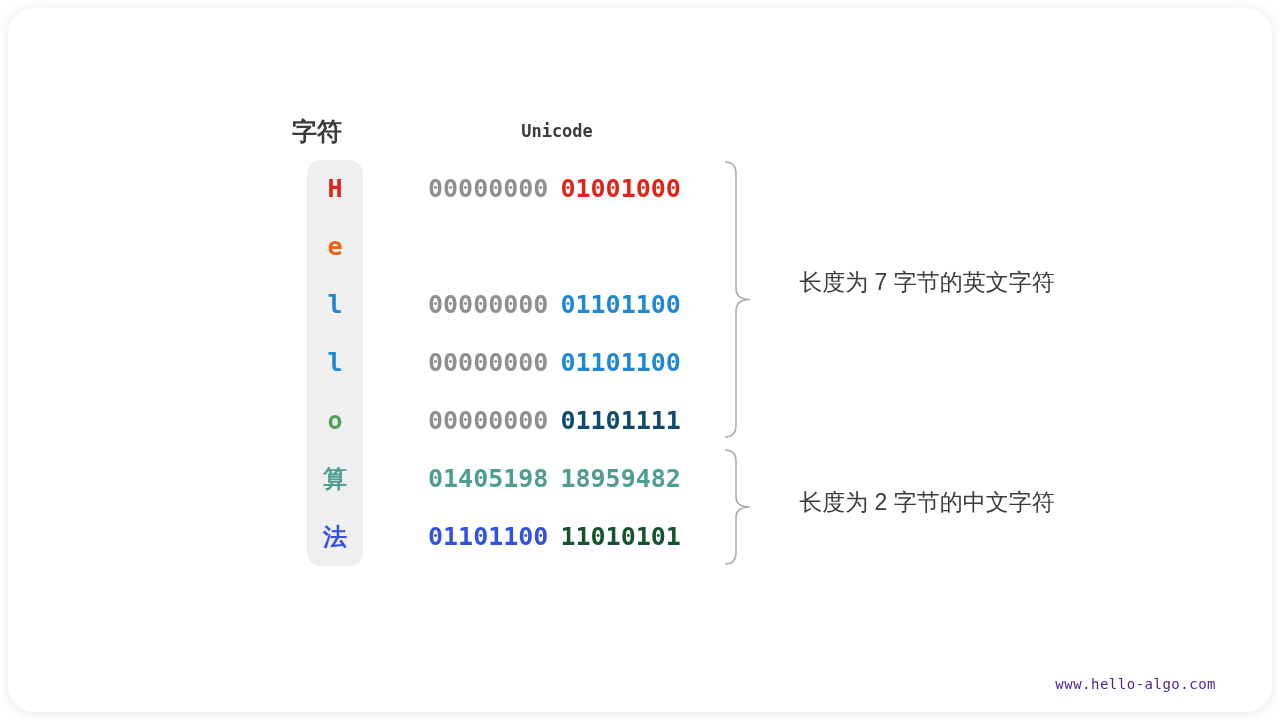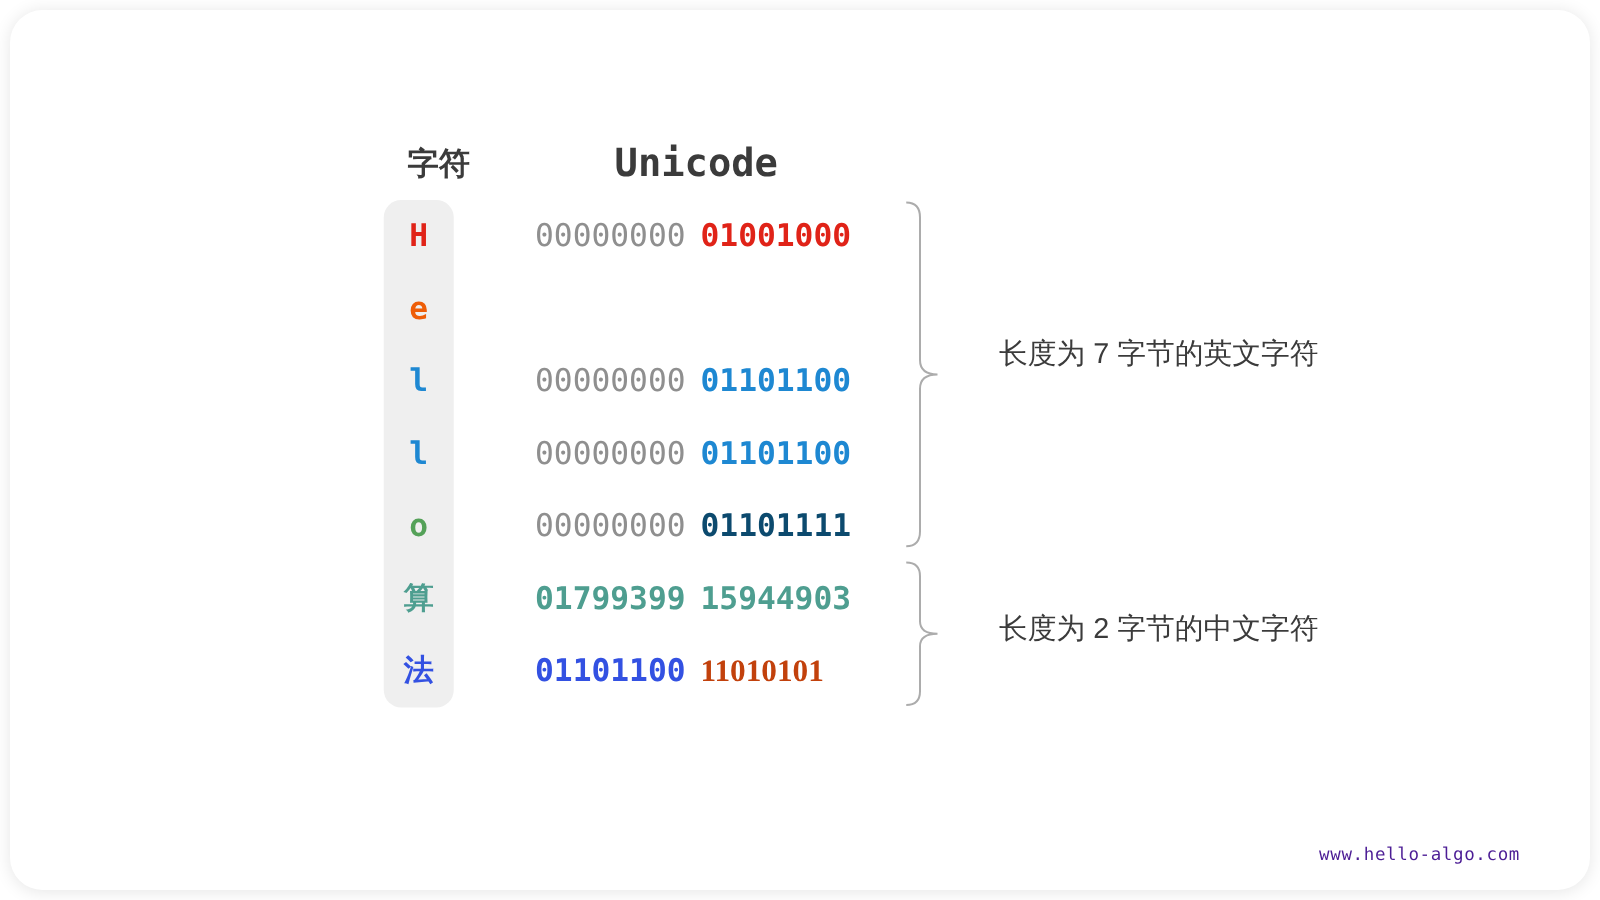--- a/index.html
+++ b/index.html
@@ -20,22 +20,22 @@
 
   .col-header {
     position: absolute;
     top: 108px;
     height: 30px;
     line-height: 30px;
     text-align: center;
     font-weight: bold;
     color: #3b3b3b;
   }
-  .char-header { left: 305px; width: 76px; font-size: 25px; }
-  .unicode-header { left: 449px; width: 200px; font-size: 31px; }
+  .char-header { left: 271px; width: 76px; font-size: 25px; }
+  .unicode-header { left: 449px; width: 200px; font-size: 17px; }
 
   .char-pill {
     position: absolute;
     left: 299px; top: 152px;
     width: 56px; height: 406px;
     background: #efefef;
     border-radius: 14px;
   }
 
   .row { position: absolute; left: 0; width: 100%; height: 58px; }
@@ -52,21 +52,21 @@
   .row .char-cell.cjk { font-family: "Liberation Sans", sans-serif; font-size: 24px; }
   .row .bin {
     position: absolute;
     left: 420px; top: 0; height: 58px;
     line-height: 58px;
     font-family: "DejaVu Sans Mono", monospace;
     font-size: 25px;
     white-space: pre;
   }
   .row .bin .byte { font-weight: bold; }
-  .row .bin .byte.gray { color: #8f8f8f; font-weight: normal; }
+  .row .bin .byte.gray { color: #8f8f8f; font-weight: bold; }
   .row .bin .gap { display: inline-block; width: 12px; }
 
   .brace { position: absolute; left: 714px; }
   .brace path { stroke: #acacac; stroke-width: 1.6; fill: none; }
 
   .annotation {
     position: absolute;
     left: 719px;
     width: 400px;
     text-align: center;
@@ -118,26 +118,26 @@
     <div class="bin"><span class="byte gray">00000000</span><span class="gap"></span><span class="byte" style="color: rgb(30, 136, 210);">01101100</span></div>
   </div>
 
   <div class="row" style="top:384px">
     <div class="char-cell" style="color: rgb(84, 161, 88);">o</div>
     <div class="bin"><span class="byte gray">00000000</span><span class="gap"></span><span class="byte" style="color: #0c4a6e;">01101111</span></div>
   </div>
 
   <div class="row" style="top:442px">
     <div class="char-cell cjk" style="color: rgb(78, 158, 144);">算</div>
-    <div class="bin"><span class="byte" style="color: rgb(78, 158, 144);">01799399</span><span class="gap"></span><span class="byte" style="color: rgb(78, 158, 144);">15944903</span></div>
+    <div class="bin"><span class="byte" style="color: rgb(78, 158, 144);">01405198</span><span class="gap"></span><span class="byte" style="color: rgb(78, 158, 144);">18959482</span></div>
   </div>
 
   <div class="row" style="top:500px">
     <div class="char-cell cjk" style="color: rgb(51, 81, 226);">法</div>
-    <div class="bin"><span class="byte" style="color: rgb(51, 81, 226);">01101100</span><span class="gap"></span><span class="byte" style="color: #c2410c; font-family: Liberation Serif, serif;">11010101</span></div>
+    <div class="bin"><span class="byte" style="color: rgb(51, 81, 226);">01101100</span><span class="gap"></span><span class="byte" style="color: #14532d;">11010101</span></div>
   </div>
 
   <svg class="brace" style="top:152px" width="32" height="282">
     <path d="M 3 2 Q 14 2 14 14 L 14 128 Q 14 139.5 28 139.5 Q 14 139.5 14 151 L 14 265 Q 14 277 3 277"></path>
   </svg>
 
   <svg class="brace" style="top:440px" width="32" height="122">
     <path d="M 3 2 Q 14 2 14 13 L 14 49 Q 14 59 28 59 Q 14 59 14 69 L 14 105 Q 14 116 3 116"></path>
   </svg>
 

